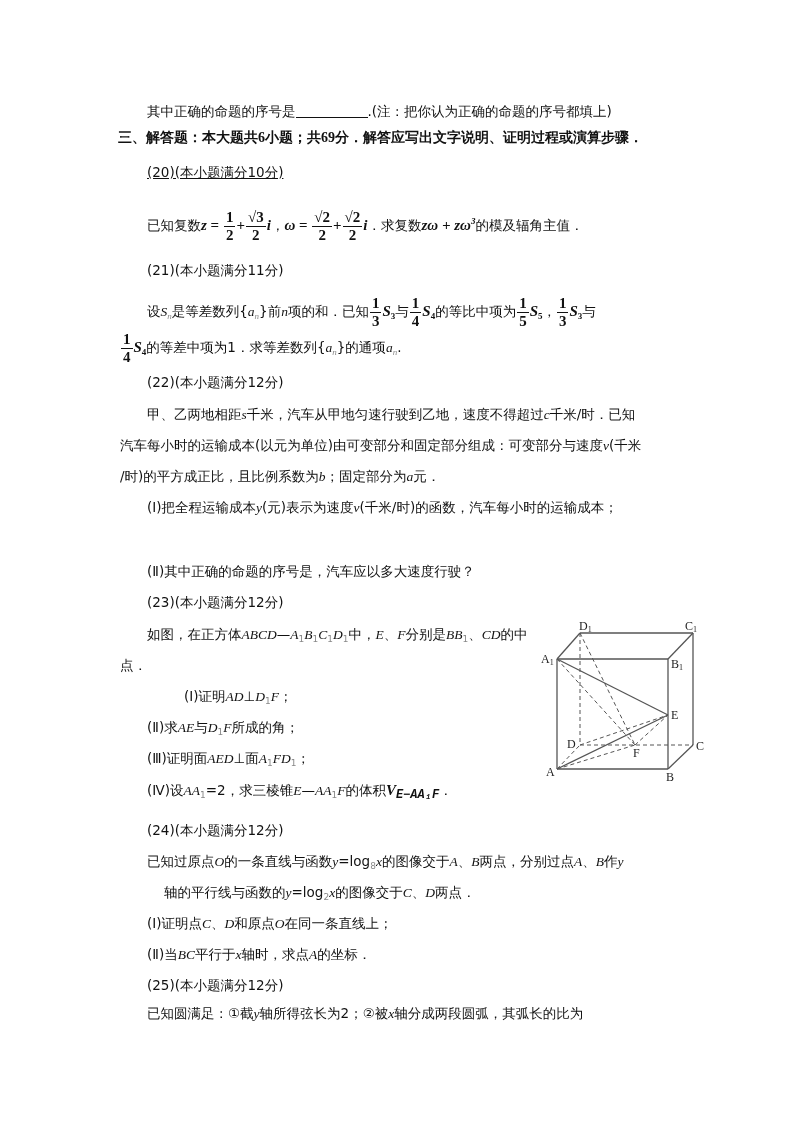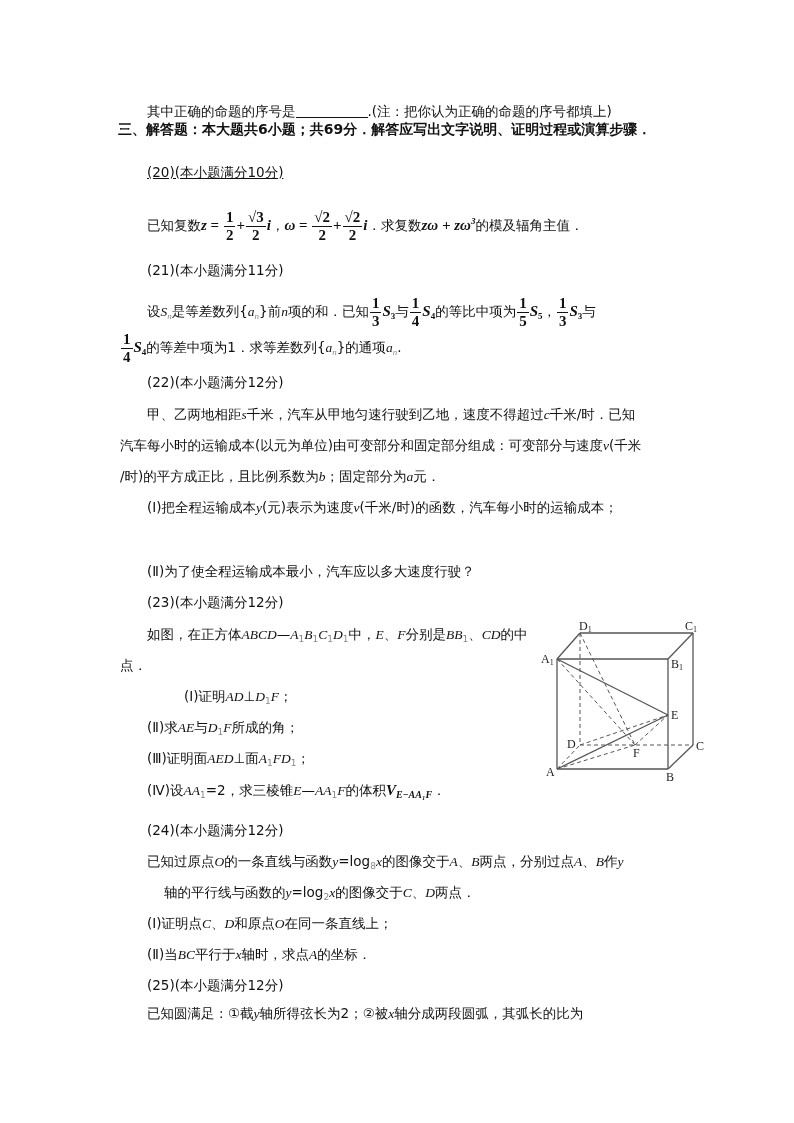--- a/index.html
+++ b/index.html
@@ -22,21 +22,21 @@
   .blank { display: inline-block; width: 72px; border-bottom: 1px solid #111; height: 14px; vertical-align: -2px; }
   svg text { font-family: "Liberation Serif", "DejaVu Serif", serif; font-size: 12px; fill: #222; }
 </style>
 </head>
 <body>
 
 <div class="line ind1" style="top:101px;">
   <span>其中正确的命题的序号是</span><span class="blank"></span><span>.(注：把你认为正确的命题的序号都填上)</span>
 </div>
 
-<div class="line bold" style="top:119px; left:118px; font-size:14px;">三、解答题：本大题共6小题；共69分．解答应写出文字说明、证明过程或演算步骤．</div>
+<div class="line bold" style="top:128px; left:118px; font-size:14px;font-family:Liberation Serif, serif;">三、解答题：本大题共6小题；共69分．解答应写出文字说明、证明过程或演算步骤．</div>
 
 <div class="line ind1" style="top:162px;text-decoration:underline;">(20)(本小题满分10分)</div>
 <div class="line ind1" style="top:200px; line-height:42px; height:42px;text-align:center;">
   <span>已知复数</span><span class="math">z</span><span class="mathb"> = </span><span class="frac">
       <span class="num">1</span>
       <span class="den">2</span>
     </span><span class="mathb">+</span><span class="frac">
       <span class="num">√3</span>
       <span class="den">2</span>
     </span><span class="math">i</span><span>，</span><span class="math">ω</span><span class="mathb"> = </span><span class="frac">
@@ -77,38 +77,38 @@
 </div>
 <div class="line ind0" style="top:435px;">
   <span>汽车每小时的运输成本(以元为单位)由可变部分和固定部分组成：可变部分与速度</span><span class="it">v</span><span>(千米</span>
 </div>
 <div class="line ind0" style="top:466px;">
   <span>/时)的平方成正比，且比例系数为</span><span class="it">b</span><span>；固定部分为</span><span class="it">a</span><span>元．</span>
 </div>
 <div class="line ind1" style="top:497px;">
   <span>(Ⅰ)把全程运输成本</span><span class="it">y</span><span>(元)表示为速度</span><span class="it">v</span><span>(千米/时)的函数，汽车每小时的运输成本；</span>
 </div>
-<div class="line ind1" style="top:561px;">(Ⅱ)为了使全程运输成本最小，汽车应以多大速度行驶？</div>
+<div class="line ind1" style="top:561px;">(Ⅱ)其中正确的命题的序号是，汽车应以多大速度行驶？</div>
 
 <div class="line ind1" style="top:592px;">(23)(本小题满分12分)</div>
 <div class="line ind1" style="top:624px;">
   <span>如图，在正方体</span><span class="it">ABCD</span><span>—</span><span class="it">A</span><span class="subg">1</span><span class="it">B</span><span class="subg">1</span><span class="it">C</span><span class="subg">1</span><span class="it">D</span><span class="subg">1</span><span>中，</span><span class="it">E</span><span>、</span><span class="it">F</span><span>分别是</span><span class="it">BB</span><span class="subg">1</span><span>、</span><span class="it">CD</span><span>的中</span>
 </div>
 <div class="line ind0" style="top:655px;">点．</div>
 <div class="line ind1" style="top:686px;margin-left:37px;">
   <span>(Ⅰ)证明</span><span class="it">AD</span><span>⊥</span><span class="it">D</span><span class="subg">1</span><span class="it">F</span><span>；</span>
 </div>
 <div class="line ind1" style="top:717px;">
   <span>(Ⅱ)求</span><span class="it">AE</span><span>与</span><span class="it">D</span><span class="subg">1</span><span class="it">F</span><span>所成的角；</span>
 </div>
 <div class="line ind1" style="top:748px;">
   <span>(Ⅲ)证明面</span><span class="it">AED</span><span>⊥面</span><span class="it">A</span><span class="subg">1</span><span class="it">FD</span><span class="subg">1</span><span>；</span>
 </div>
 <div class="line ind1" style="top:780px;">
-  <span>(Ⅳ)设</span><span class="it">AA</span><span class="subg">1</span><span>=2，求三棱锥</span><span class="it">E</span><span>—</span><span class="it">AA</span><span class="subg">1</span><span class="it">F</span><span>的体积</span><span class="math">V</span><span class="math sub" style="font-size:10px;">E−AA₁F</span><span>．</span>
+  <span>(Ⅳ)设</span><span class="it">AA</span><span class="subg">1</span><span>=2，求三棱锥</span><span class="it">E</span><span>—</span><span class="it">AA</span><span class="subg">1</span><span class="it">F</span><span>的体积</span><span class="math">V</span><span class="math sub" style="font-size:12px;font-family:Liberation Mono, monospace;">E−AA₁F</span><span>．</span>
 </div>
 
 <svg style="position:absolute; left:530px; top:600px;" width="200" height="200" viewBox="530 600 200 200">
   <g stroke="#555" stroke-width="1.3" fill="none">
 
     <line x1="557" y1="659" x2="668" y2="659"></line>
     <line x1="557" y1="659" x2="557" y2="769"></line>
     <line x1="557" y1="769" x2="668" y2="769"></line>
     <line x1="668" y1="659" x2="668" y2="769"></line>
 

